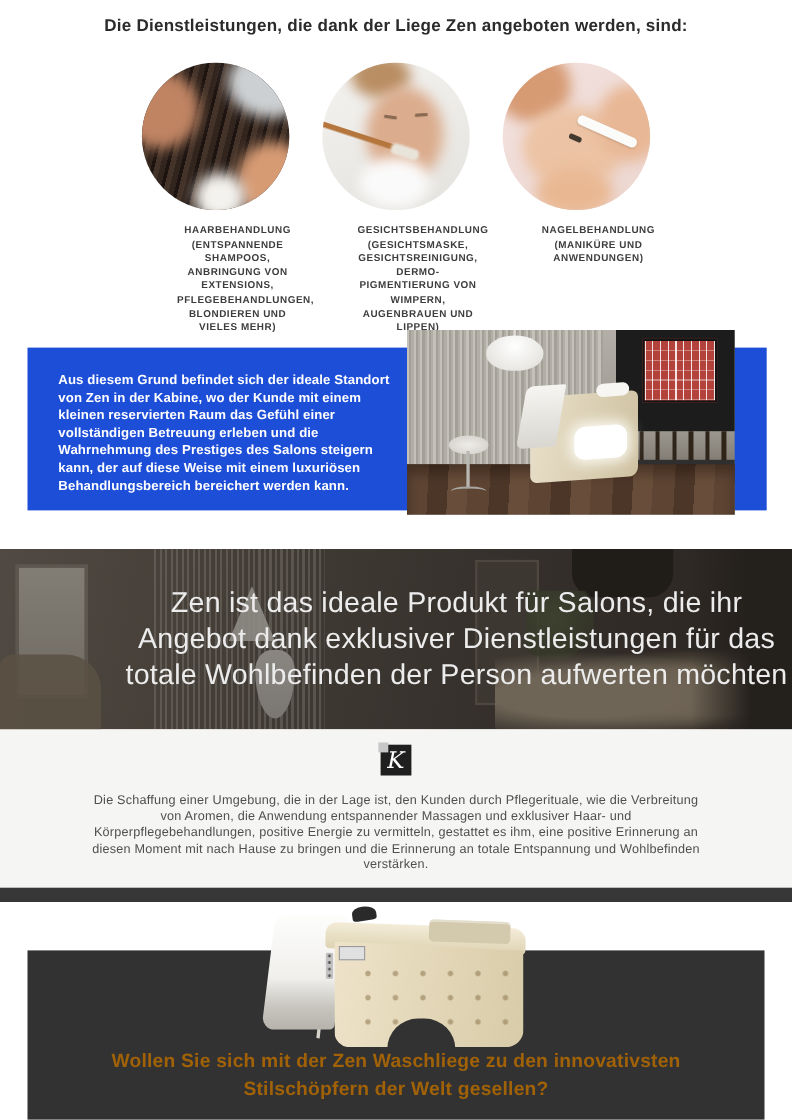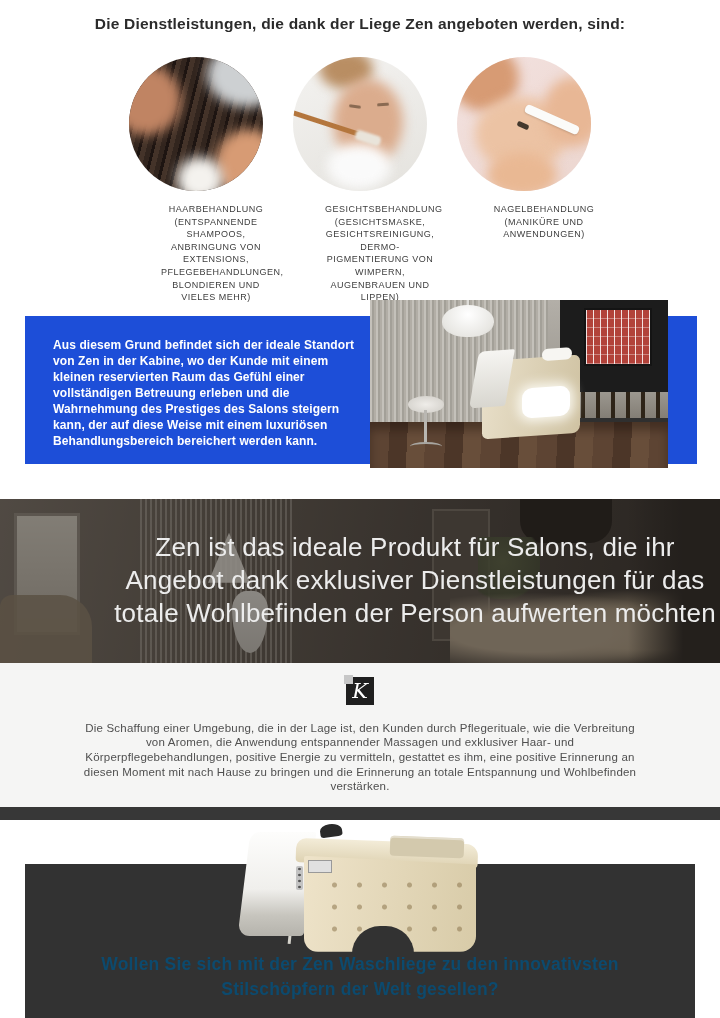--- a/index.html
+++ b/index.html
@@ -15,21 +15,21 @@
   }
   
   .services { display:flex; justify-content:center; gap:14px; margin-top:24px; align-items:flex-start; }
   .service-col { width:150px; text-align:center; }
   .service-photo {
     width:134px; height:134px; border-radius:50%; margin:0 auto; overflow:hidden;
     position:relative; background:#d8cfc6;
   }
   .service-photo .blob { position:absolute; filter:blur(6px); border-radius:50%; }
   .service-caption {
-    margin-top:12px; font-size:9px; font-weight:normal; letter-spacing:.5px;
+    margin-top:12px; font-size:9px; font-weight:bold; letter-spacing:.5px;
     line-height:1.4; color:#3d3d3d; text-transform:uppercase;margin-left:40px;
   }
   
   .photo-hair { background:repeating-linear-gradient(104deg,#32251e 0 5px,#1d1411 5px 8px,#443329 8px 13px); }
   .photo-hair .b1 { left:-18px; top:8px;  width:70px; height:70px; background:#c08463; }
   .photo-hair .b2 { left:78px; top:-14px; width:80px; height:64px; background:#cdd0d2; }
   .photo-hair .b3 { left:86px; top:72px;  width:66px; height:70px; background:#d79b74; }
   .photo-hair .b4 { left:48px; top:100px; width:46px; height:44px; background:#f4f2ee; }
   
   .photo-facial { background:linear-gradient(160deg,#f4f3f1,#e4e2dd); }
@@ -168,21 +168,21 @@
     border-radius:2px 8px 16px 14px; clip-path:polygon(0 0,100% 9%,100% 100%,0 100%); }
   .bp-dots { position:absolute; left:86px; top:48px; width:146px; height:62px;
     background-image:radial-gradient(circle,rgba(140,118,78,.55) 2px,rgba(0,0,0,0) 3px);
     background-size:25px 22px; background-position:4px 2px; }
   .bp-notch { position:absolute; left:120px; top:102px; width:62px; height:28px;
     background:#323232; border-radius:30px 30px 0 0; }
   .bp-label { position:absolute; left:76px; top:36px; width:24px; height:13px; background:#e0e0e0; border:1px solid #999; }
   .bp-controls { position:absolute; left:64px; top:42px; width:7px; height:24px; background:#c2c2c2; border-radius:2px;
     background-image:radial-gradient(circle,#555 1px,rgba(0,0,0,0) 1.6px); background-size:7px 6px; }
   .cta-text { position:absolute; left:50%; margin-left:-290px; width:580px; bottom:16px; z-index:3;
-    color:#0c4a6e; font-weight:bold; font-size:17.5px; line-height:25px; text-align:center; letter-spacing:.2px; }
+    color:#a16207; font-weight:bold; font-size:17.5px; line-height:25px; text-align:center; letter-spacing:.2px; }
 </style>
 </head>
 <body>
 
 <h1 class="page-heading">Die Dienstleistungen, die dank der Liege Zen angeboten werden, sind:</h1>
 
 <div class="services">
   <div class="service-col">
     <div class="service-photo photo-hair">
       <div class="blob b1"></div>

